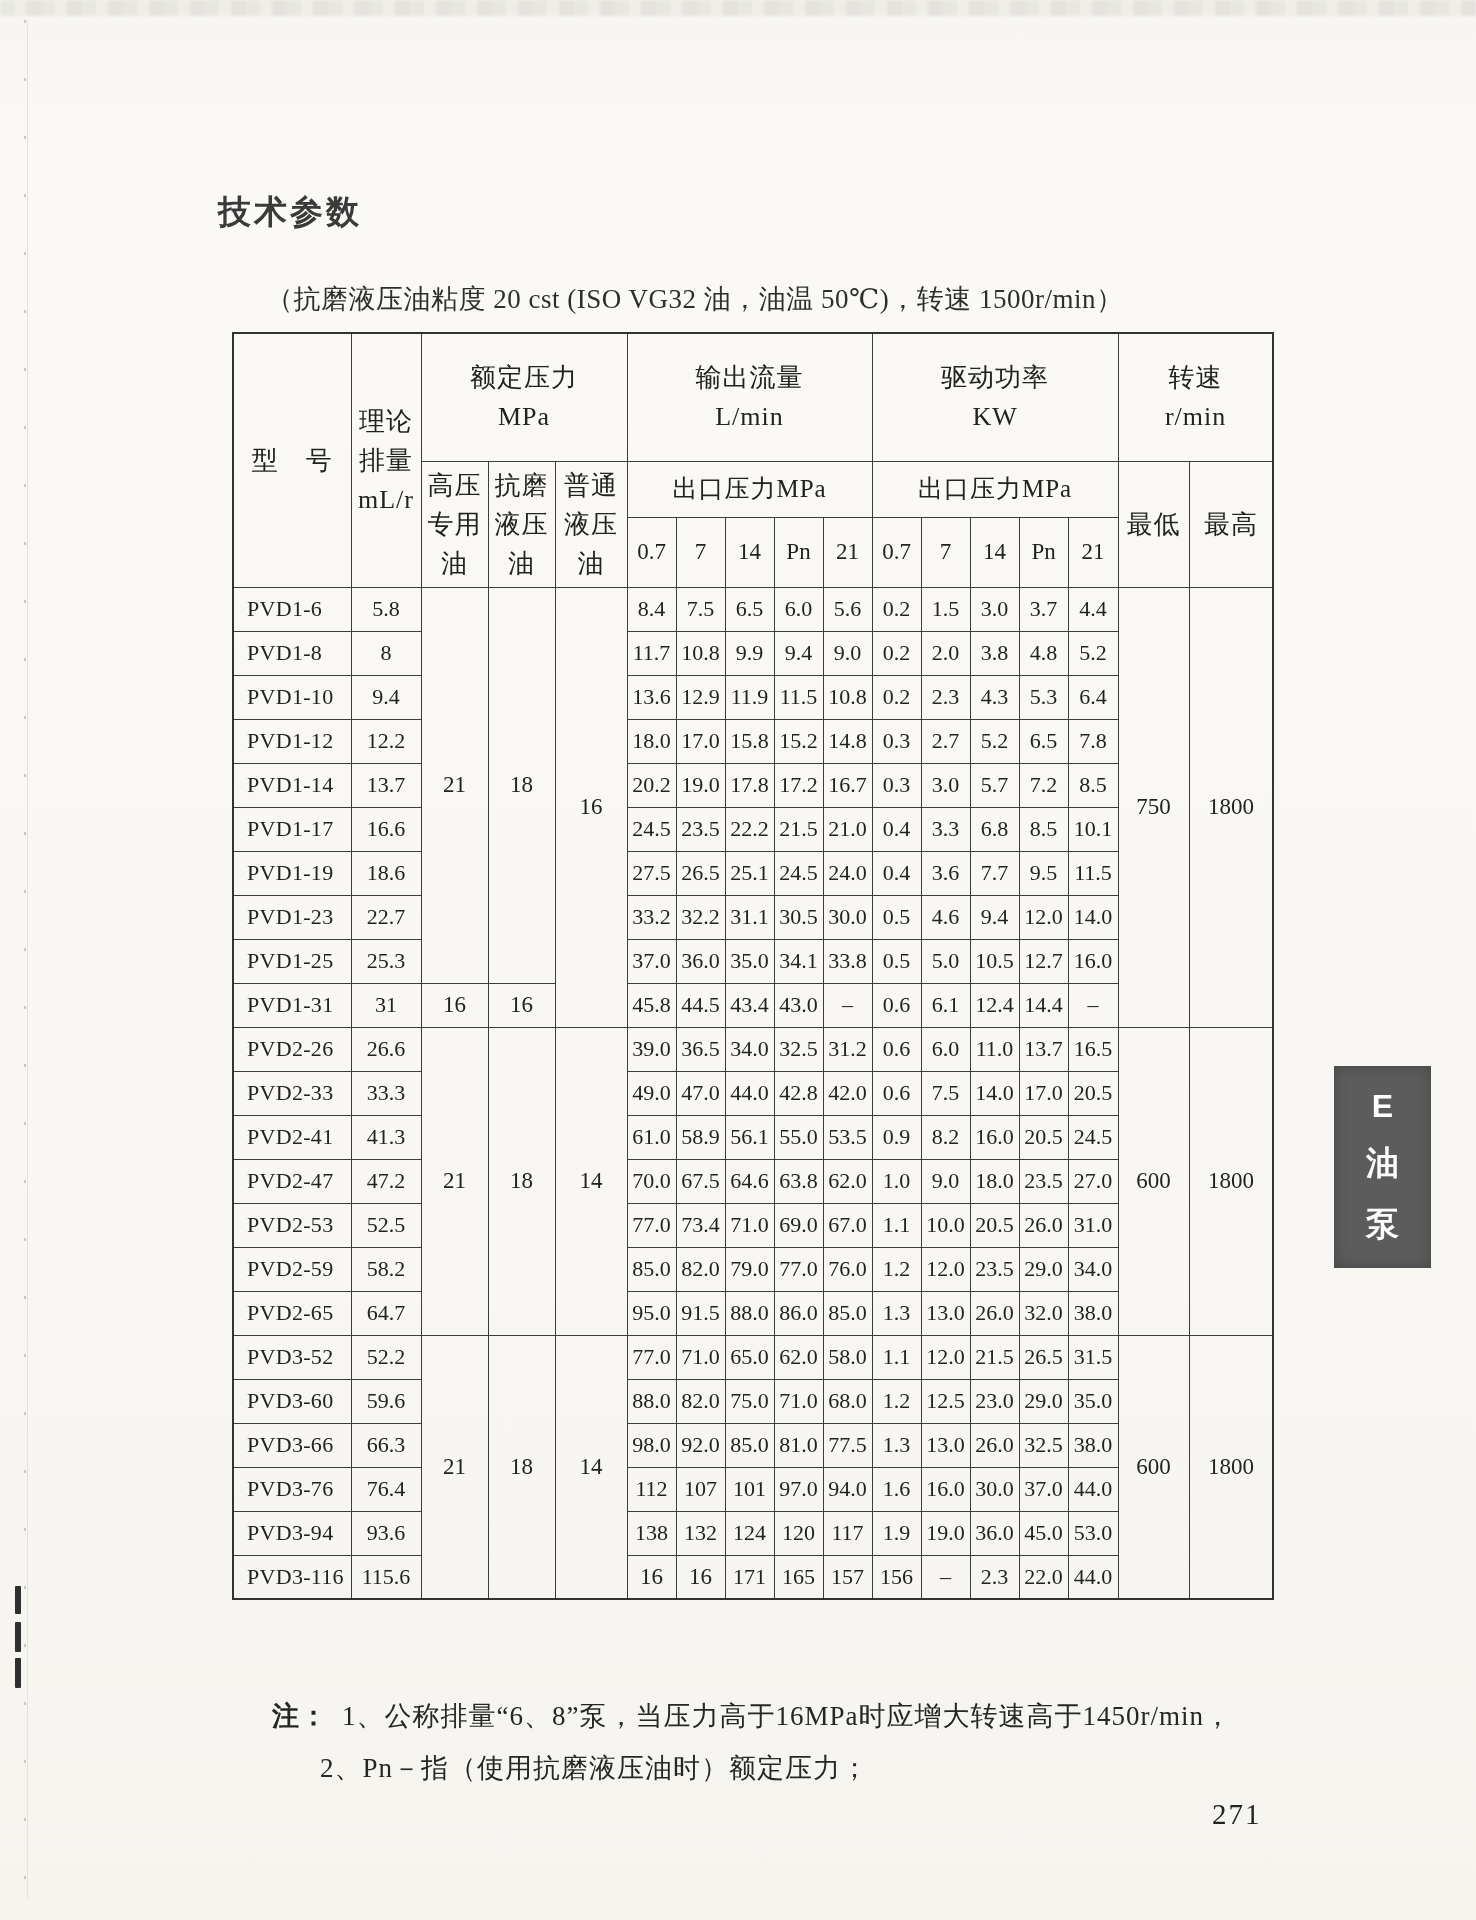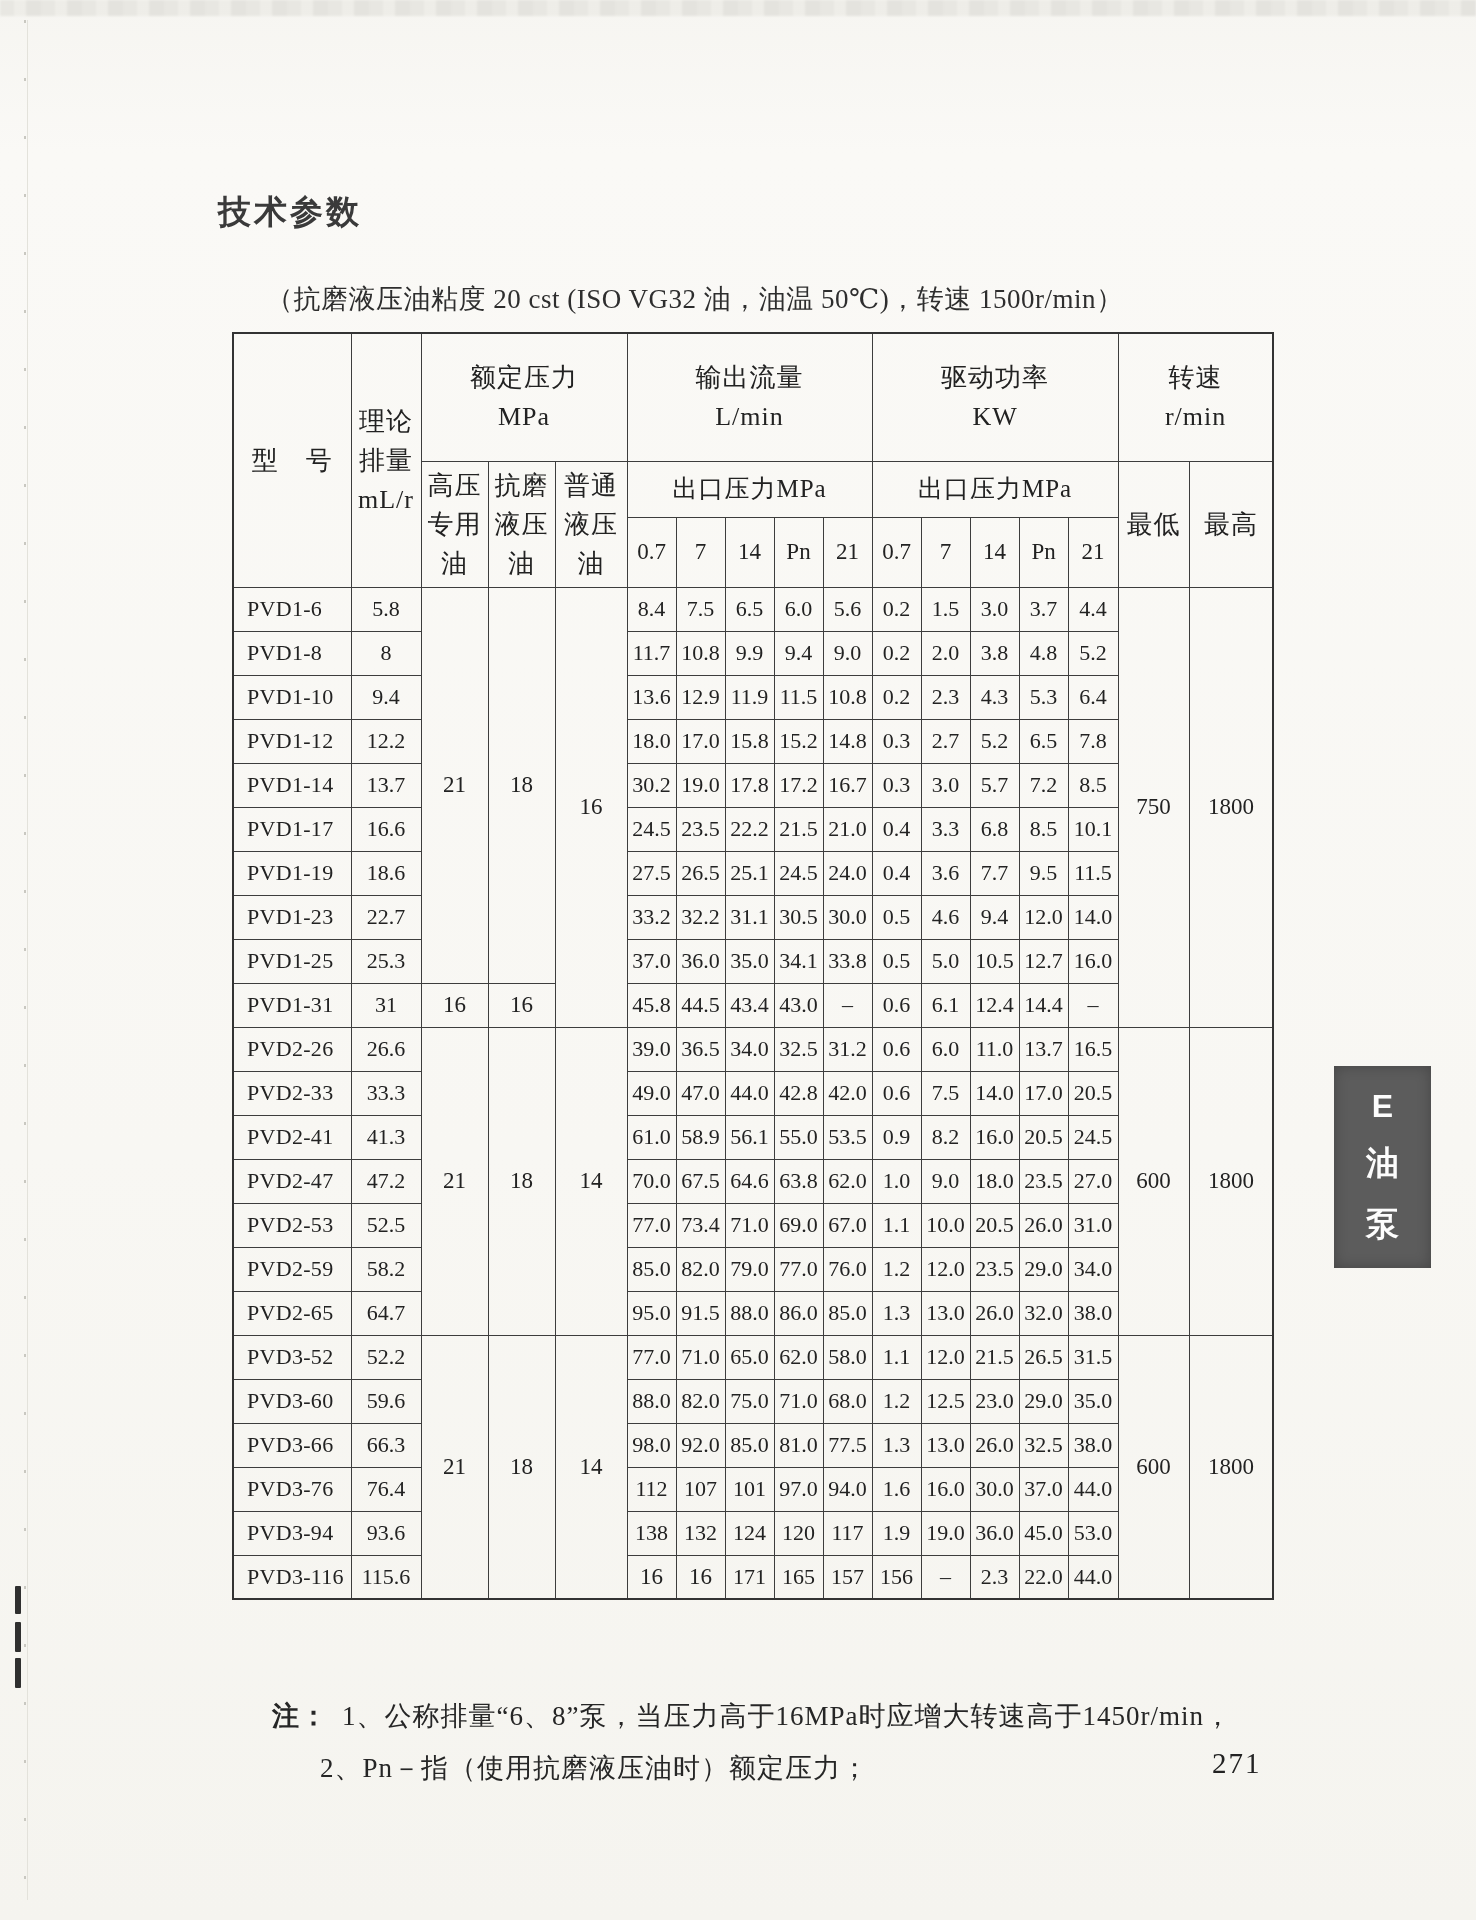--- a/index.html
+++ b/index.html
@@ -34,21 +34,21 @@
   .model-cell{font-size:22px;text-align:left !important;padding-left:13px !important;letter-spacing:.3px;margin-top:44px;}
   .num{font-size:22px;}
   .rated{font-size:23px;}
   .speedv{font-size:23px;margin-left:27px;}
   
   .notes{position:absolute;left:272px;top:1698px;font-size:27px;color:#262626;letter-spacing:1px;}
   .note-row{display:flex;}
   .note-label{width:70px;font-weight:700;}
   .note-l2{margin:15px 0 0 125px;}
   .note-l3{margin:16px 0 0 48px;}
-  .pageno{position:absolute;left:1212px;top:1747px;font-size:29px;color:#222;letter-spacing:2px;}
+  .pageno{position:absolute;left:1212px;top:1798px;font-size:29px;color:#222;letter-spacing:2px;}
   
   .side-tab{position:absolute;left:1334px;top:1066px;width:97px;height:202px;background:#5c5c5c;
         box-shadow:inset 0 0 14px rgba(0,0,0,.25);display:flex;flex-direction:column;align-items:center;
         justify-content:center;gap:16px;color:#fdfdfd;}
   .side-tab .tab-letter{font-family:"Liberation Sans","DejaVu Sans",sans-serif;font-weight:700;font-size:32px;}
   .side-tab .tab-char{font-size:33px;font-weight:700;}
 </style>
 </head>
 <body>
 
@@ -185,21 +185,21 @@
           <td class="num">14.8</td>
           <td class="num">0.3</td>
           <td class="num">2.7</td>
           <td class="num">5.2</td>
           <td class="num">6.5</td>
           <td class="num">7.8</td>
         </tr>
         <tr>
           <td class="model-cell">PVD1-14</td>
           <td class="num">13.7</td>
-          <td class="num">30.2</td>
+          <td class="num">20.2</td>
           <td class="num">19.0</td>
           <td class="num">17.8</td>
           <td class="num">17.2</td>
           <td class="num">16.7</td>
           <td class="num">0.3</td>
           <td class="num">3.0</td>
           <td class="num">5.7</td>
           <td class="num">7.2</td>
           <td class="num">8.5</td>
         </tr>

